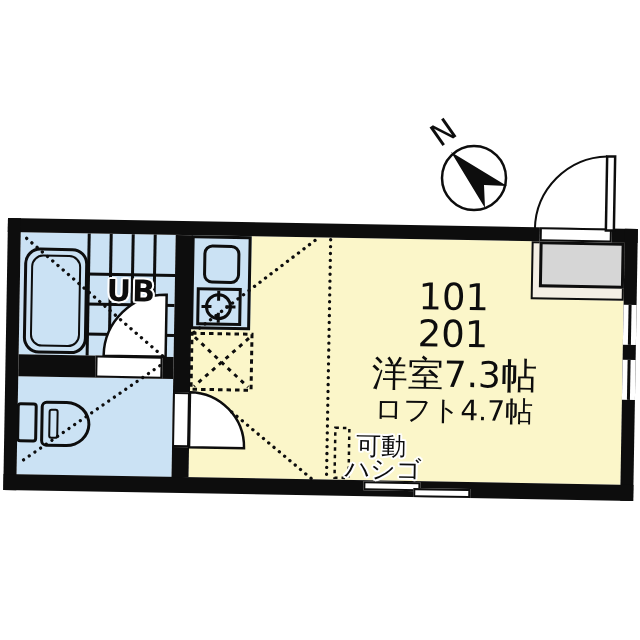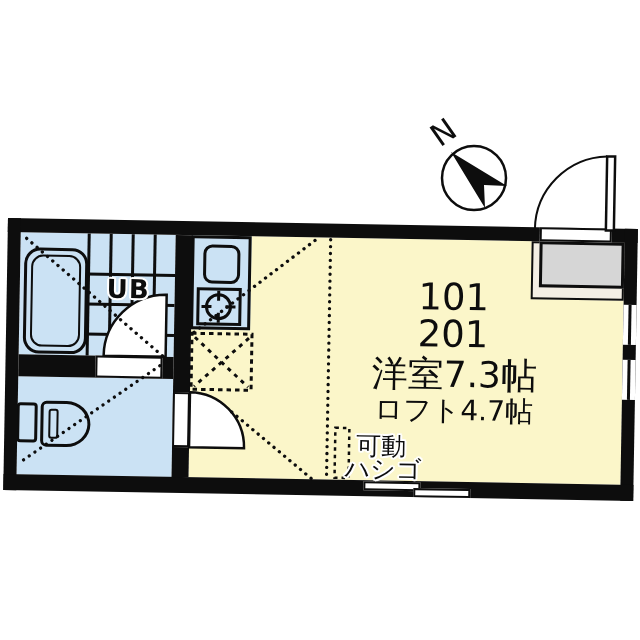--- a/index.html
+++ b/index.html
@@ -105,20 +105,20 @@
 
     <g stroke="#0d0d0d" stroke-width="3.3" stroke-linecap="round" stroke-dasharray="0.1 6.8" fill="none">
       <line x1="19" y1="20" x2="159" y2="137"></line>
       <line x1="160" y1="141" x2="15" y2="245"></line>
       <line x1="188" y1="111" x2="310" y2="15"></line>
       <line x1="227" y1="190" x2="310" y2="257"></line>
       <line x1="323" y1="16" x2="323" y2="256"></line>
     </g>
   </svg>
 
-  <div class="lbl halo" style="left:100px;top:56px;font-size:26px;font-weight:bold;letter-spacing:1px;">UB</div>
+  <div class="lbl halo" style="left:100px;top:56px;font-size:30px;font-weight:bold;letter-spacing:1px;">UB</div>
   <div class="lbl center" style="left:447px;top:53px;font-size:37px;">101</div>
   <div class="lbl center" style="left:447px;top:90px;font-size:37px;">201</div>
   <div class="lbl center jp" style="left:449px;top:131px;font-size:36px;">洋室7.3帖</div>
   <div class="lbl center jp" style="left:449px;top:171px;font-size:28px;">ロフト4.7帖</div>
   <div class="lbl jp halo" style="left:352px;top:209px;font-size:25px;">可動</div>
   <div class="lbl jp halo" style="left:341px;top:232px;font-size:25px;">ハシゴ</div>
 </div>
 
 </body></html>

